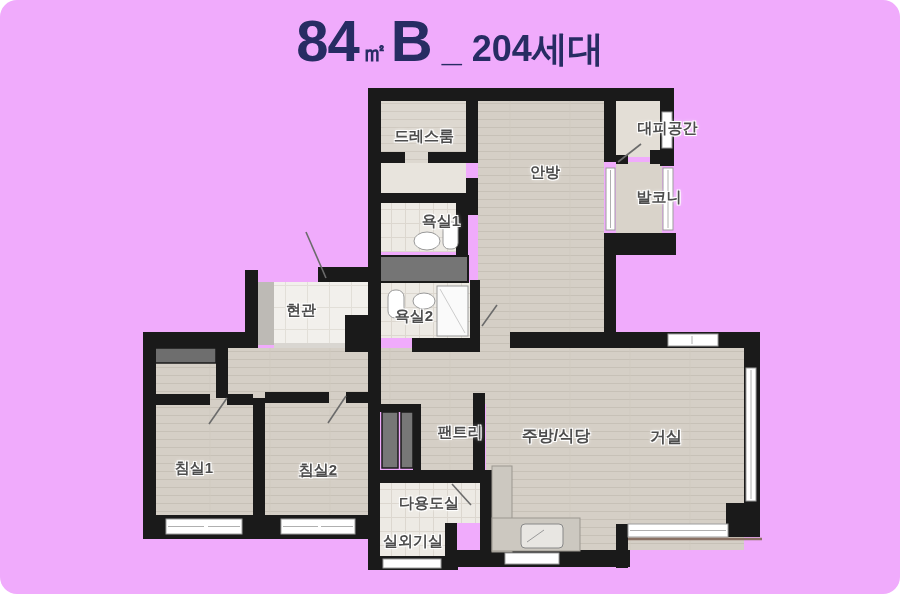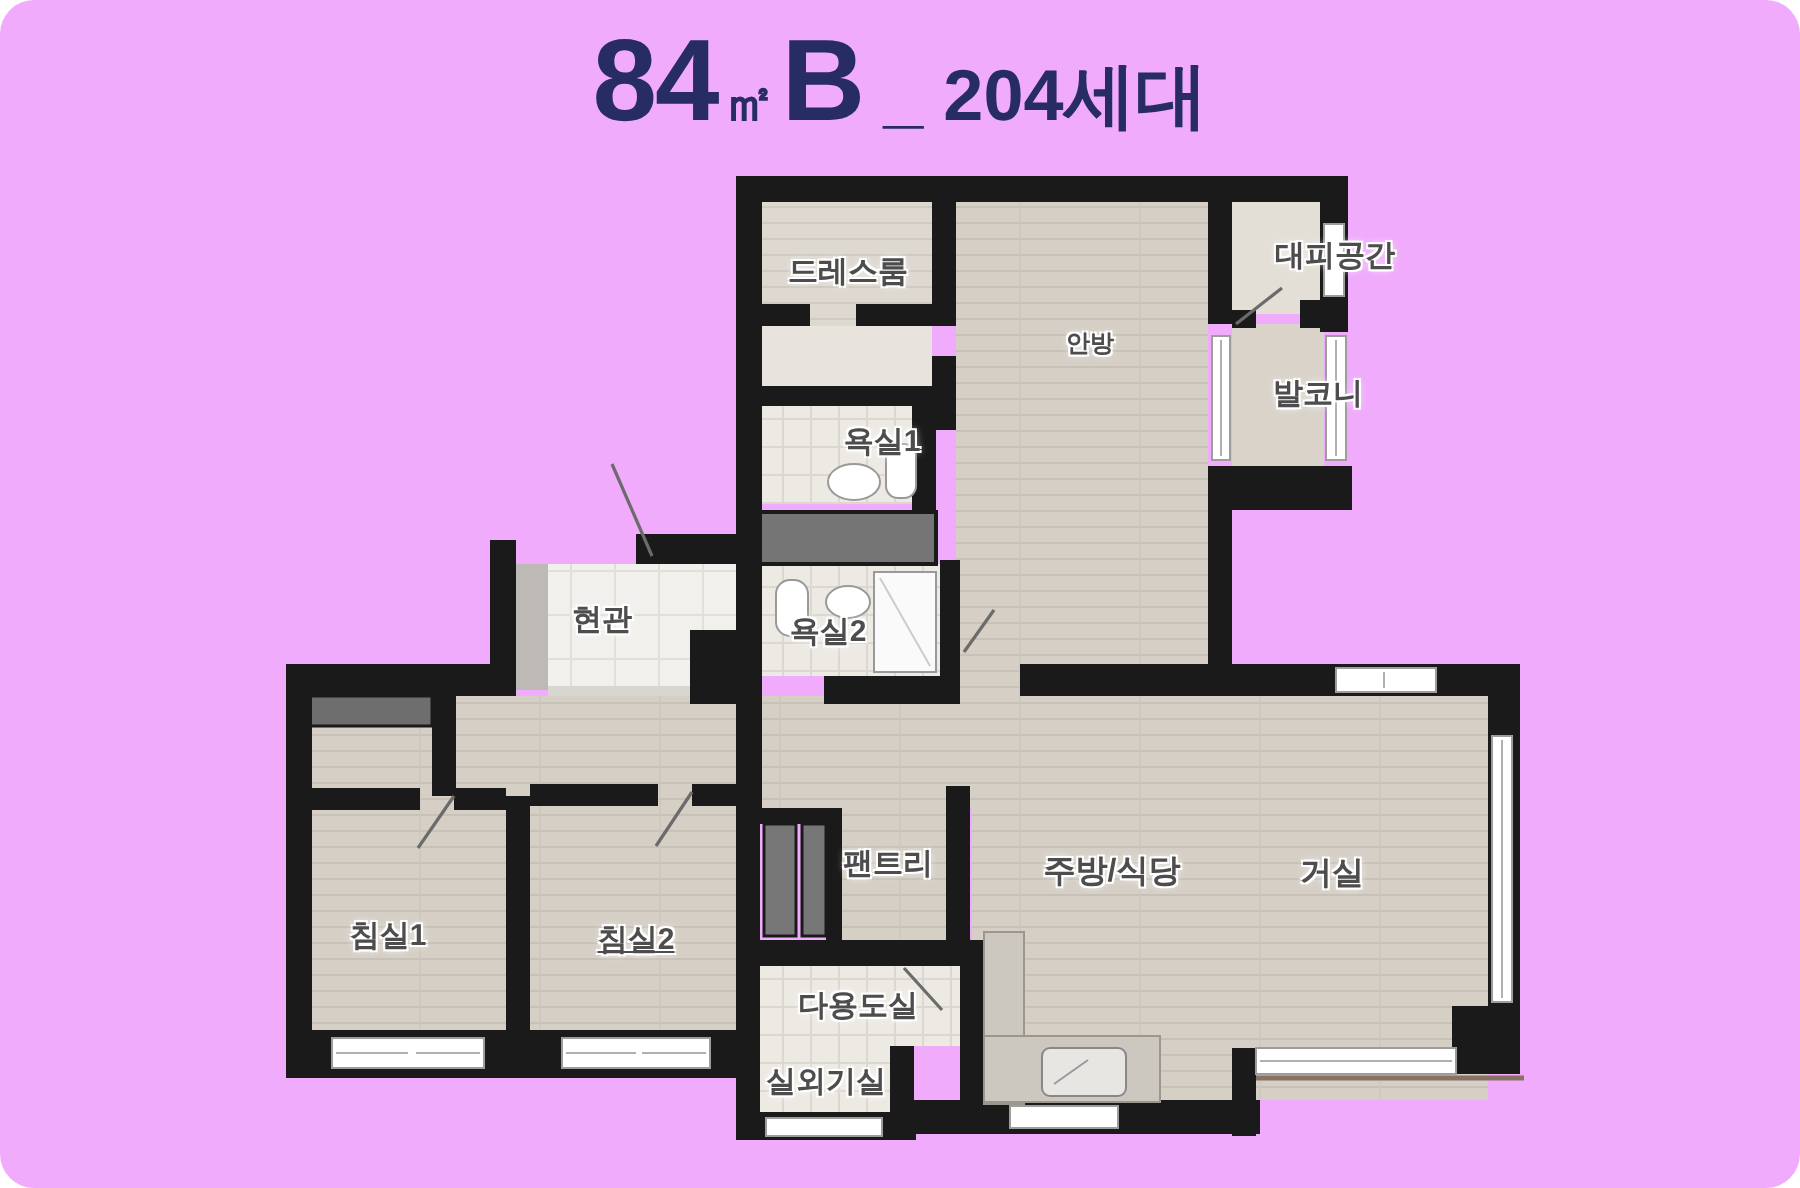--- a/index.html
+++ b/index.html
@@ -156,26 +156,26 @@
       <path d="M618 162 L641 144"></path>
       <path d="M482 326 L497 305"></path>
       <path d="M227 398 L209 424"></path>
       <path d="M346 396 L328 423"></path>
       <path d="M452 484 L471 505"></path>
     </g>
   </svg>
 
   <div class="room-label" style="left:424px;top:136px;">드레스룸</div>
   <div class="room-label" style="left:650px;top:128px;padding-left:35px;">대피공간</div>
-  <div class="room-label" style="left:545px;top:172px;font-size:12px;">안방</div>
+  <div class="room-label" style="left:545px;top:172px;font-size:15px;">안방</div>
   <div class="room-label" style="left:659px;top:197px;">발코니</div>
   <div class="room-label" style="left:441px;top:221px;">욕실1</div>
   <div class="room-label" style="left:301px;top:310px;">현관</div>
   <div class="room-label" style="left:414px;top:316px;">욕실2</div>
-  <div class="room-label" style="left:444px;top:432px;">팬트리</div>
+  <div class="room-label" style="left:460px;top:432px;">팬트리</div>
   <div class="room-label" style="left:556px;top:436px;font-size:16px;">주방/식당</div>
   <div class="room-label" style="left:666px;top:437px;font-size:16px;text-align:right;">거실</div>
   <div class="room-label" style="left:194px;top:468px;">침실1</div>
   <div class="room-label" style="left:318px;top:470px;text-decoration:underline;">침실2</div>
   <div class="room-label" style="left:429px;top:503px;font-family:Liberation Mono, monospace;">다용도실</div>
   <div class="room-label" style="left:413px;top:541px;">실외기실</div>
 
 </div>
 
 </body></html>

